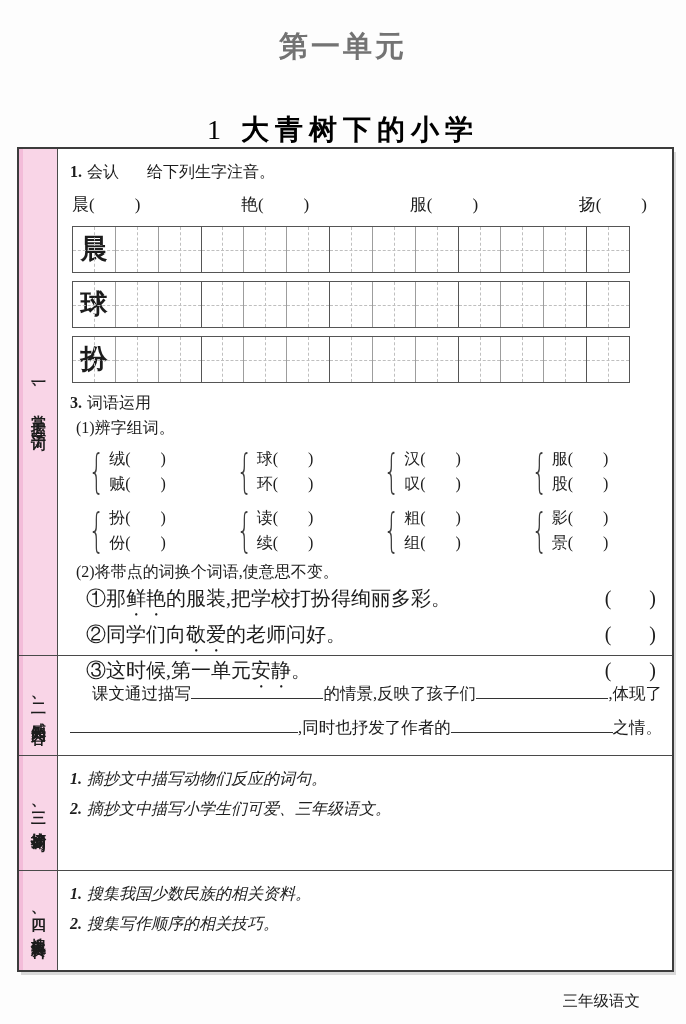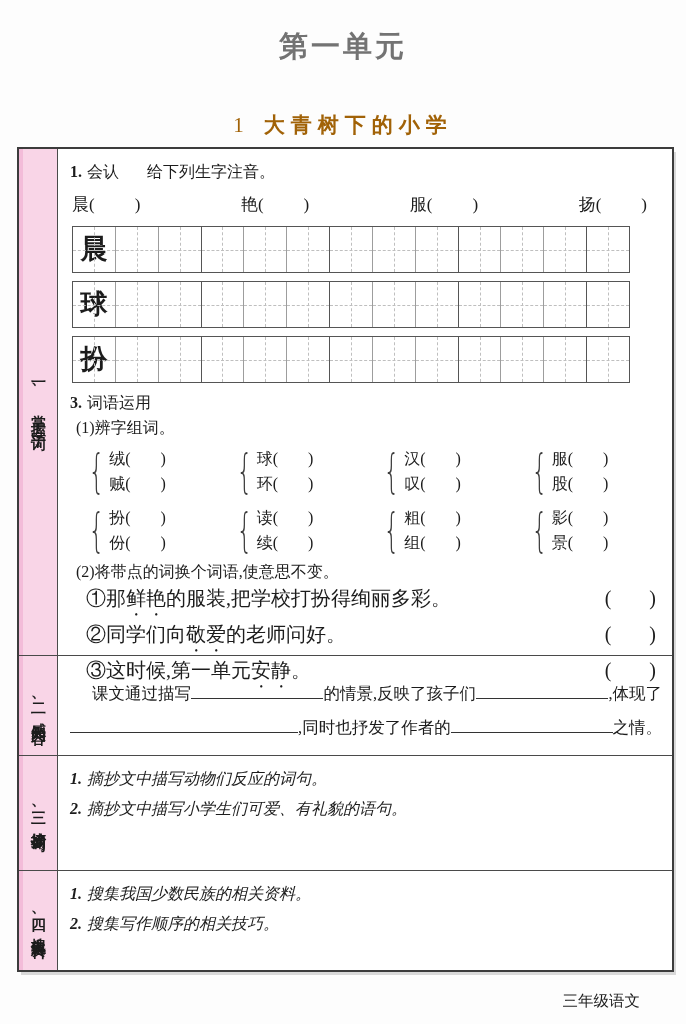--- a/index.html
+++ b/index.html
@@ -10,21 +10,21 @@
     overflow:hidden;
   }
   
   .unit-title{
     text-align:center;margin:0;padding-top:27px;
     font-family:"Liberation Sans","DejaVu Sans",sans-serif;
     font-weight:bold;font-size:29px;letter-spacing:3px;color:#737373;
   }
   .lesson-title{
     text-align:center;margin:0;padding-top:44px;
-    font-size:21px;font-weight:bold;letter-spacing:6px;color:#a16207;
+    font-size:28px;font-weight:bold;letter-spacing:6px;color:#000000;
   }
   .lesson-title .lesson-no{font-weight:normal;margin-right:20px;letter-spacing:0;}
   
   .sheet{
     position:absolute;left:17px;top:147px;width:653px;
     border:2px solid #3c3c3c;background:#fff;
     box-shadow:3px 4px 0 -1px #d9d9d9;
   }
   .t-row{display:flex;border-top:1.4px solid #4a4a4a;}
   .t-row:first-child{border-top:none;}
@@ -275,21 +275,21 @@
       </div>
     </div>
   </div>
 
   <div class="t-row row3">
     <div class="label-cell">
       <span>三、摘抄词句</span>
     </div>
     <div class="content-cell tasks">
       <div class="line"><span class="num">1.</span><span>摘抄文中描写动物们反应的词句。</span></div>
-      <div class="line"><span class="num">2.</span><span>摘抄文中描写小学生们可爱、有礼貌的语句。</span></div>
+      <div class="line"><span class="num">2.</span><span>摘抄文中描写小学生们可爱、三年级语文。</span></div>
     </div>
   </div>
 
   <div class="t-row row4">
     <div class="label-cell">
       <span>四、搜集资料</span>
     </div>
     <div class="content-cell tasks">
       <div class="line"><span class="num">1.</span><span>搜集我国少数民族的相关资料。</span></div>
       <div class="line"><span class="num">2.</span><span>搜集写作顺序的相关技巧。</span></div>

